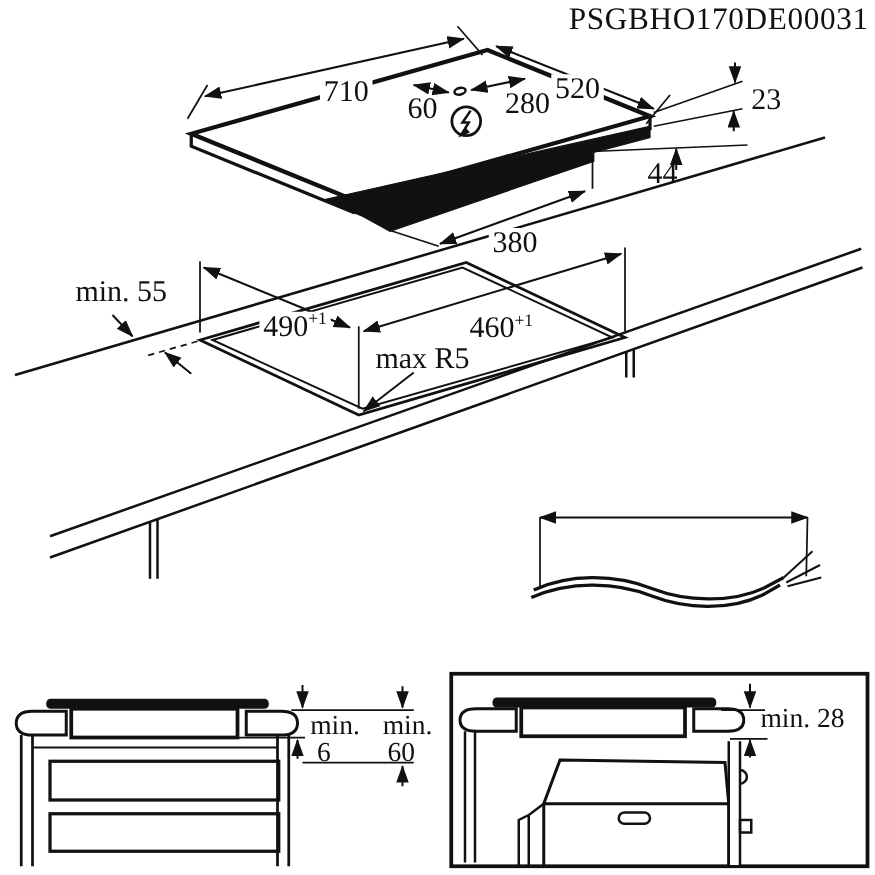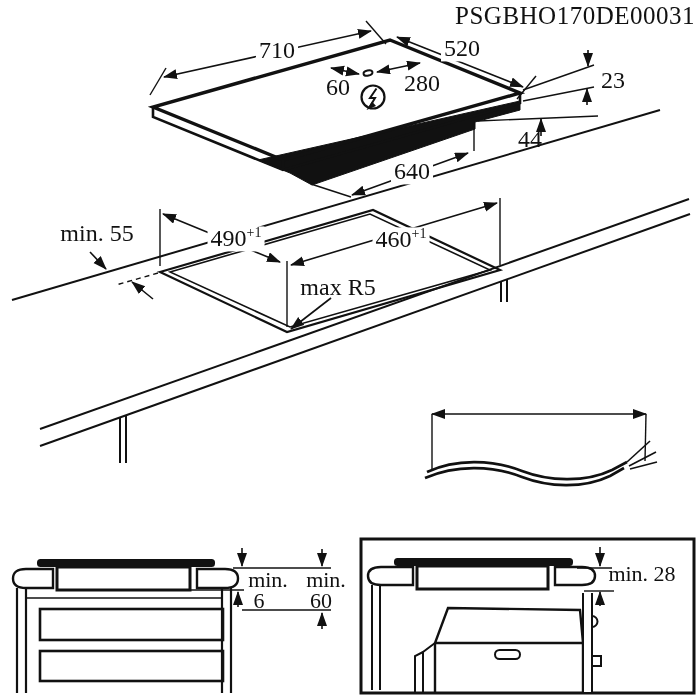--- a/index.html
+++ b/index.html
@@ -3,21 +3,21 @@
 <meta charset="utf-8">
 <style>
   html,body{margin:0;padding:0;background:#fff;}
   .stage{position:relative;width:700px;height:700px;background:#fff;overflow:hidden;
          font-family:Liberation Serif, serif;color:#111;}
   .stage svg{position:absolute;left:0;top:0;}
   .lbl{position:absolute;transform:translate(-50%,-50%);font-size:24px;white-space:nowrap;
        line-height:1.05;color:#111;}
   .lblB{position:absolute;transform:translate(-50%,-50%);font-size:22px;white-space:nowrap;
        line-height:1.05;color:#111;}
-  .bg{background:#fff;padding:0 3px;}
+  .bg{background:#fff;padding:0 3px;margin-top:23px;}
   .code{position:absolute;right:5px;top:2px;font-size:25px;letter-spacing:.5px;color:#111;}
   sup{font-size:14px;line-height:0;}
   .ln{stroke:#111;fill:none;}
   .s14{stroke-width:1.4}.s16{stroke-width:1.6}.s20{stroke-width:2}.s22{stroke-width:2.2}
   .s24{stroke-width:2.4}.s26{stroke-width:2.6}.s30{stroke-width:3}.s34{stroke-width:3.4}
   .dsh{stroke-dasharray:5 4}
 </style>
 </head>
 <body>
 
@@ -153,21 +153,21 @@
 </svg>
 
 <div class="code">PSGBHO170DE00031</div>
 
 <div class="lbl bg" style="left:277px;top:51px">710</div>
 <div class="lbl bg" style="left:462px;top:49px">520</div>
 <div class="lbl" style="left:338px;top:88px">60</div>
 <div class="lbl" style="left:422px;top:84px">280</div>
 <div class="lbl" style="left:613px;top:81px">23</div>
 <div class="lbl" style="left:530px;top:140px">44</div>
-<div class="lbl bg" style="left:412px;top:172px">640</div>
+<div class="lbl bg" style="left:412px;top:172px">380</div>
 
 <div class="lbl" style="left:97px;top:234px">min. 55</div>
 <div class="lbl bg" style="left:236px;top:239px"><span>490</span><sup>+1</sup></div>
 <div class="lbl bg" style="left:401px;top:240px"><span>460</span><sup>+1</sup></div>
 <div class="lbl" style="left:338px;top:288px">max R5</div>
 
 
 <div class="lblB" style="left:268px;top:580px">min.</div>
 <div class="lblB" style="left:259px;top:601px">6</div>
 <div class="lblB" style="left:326px;top:580px">min.</div>

